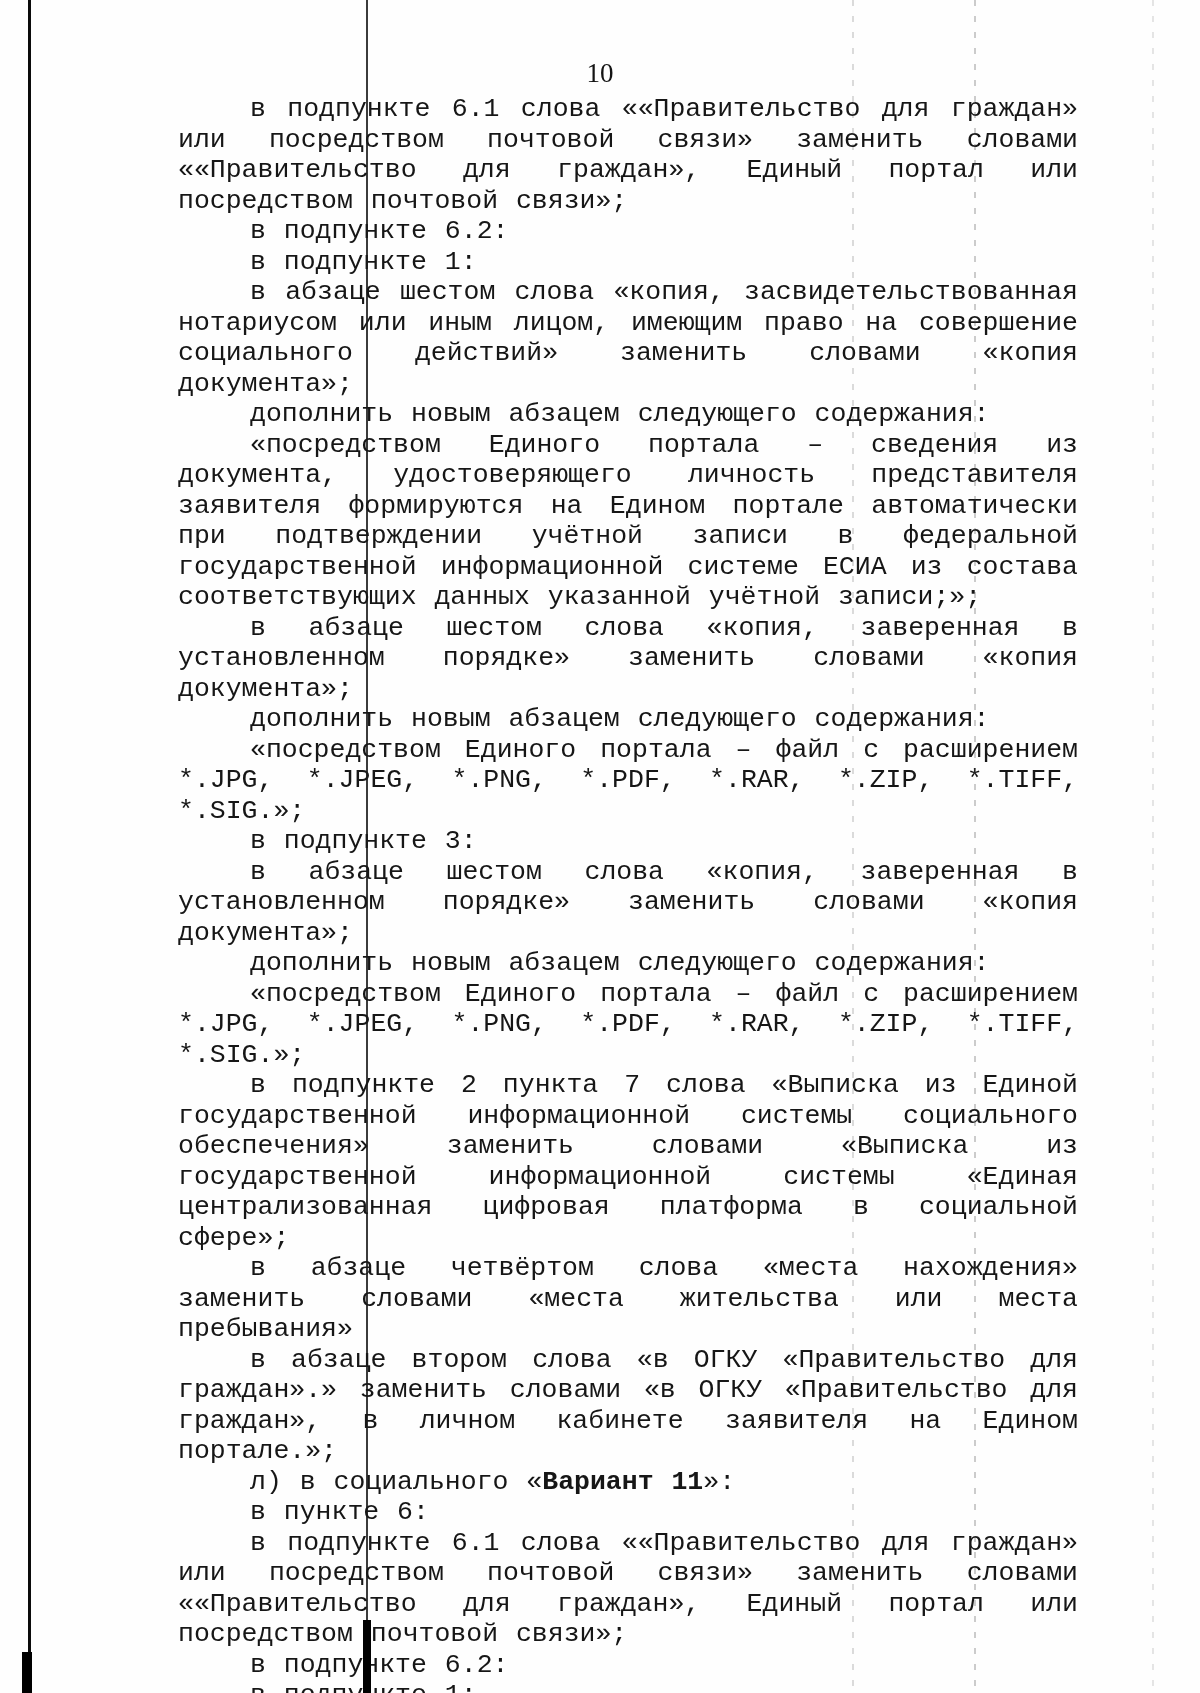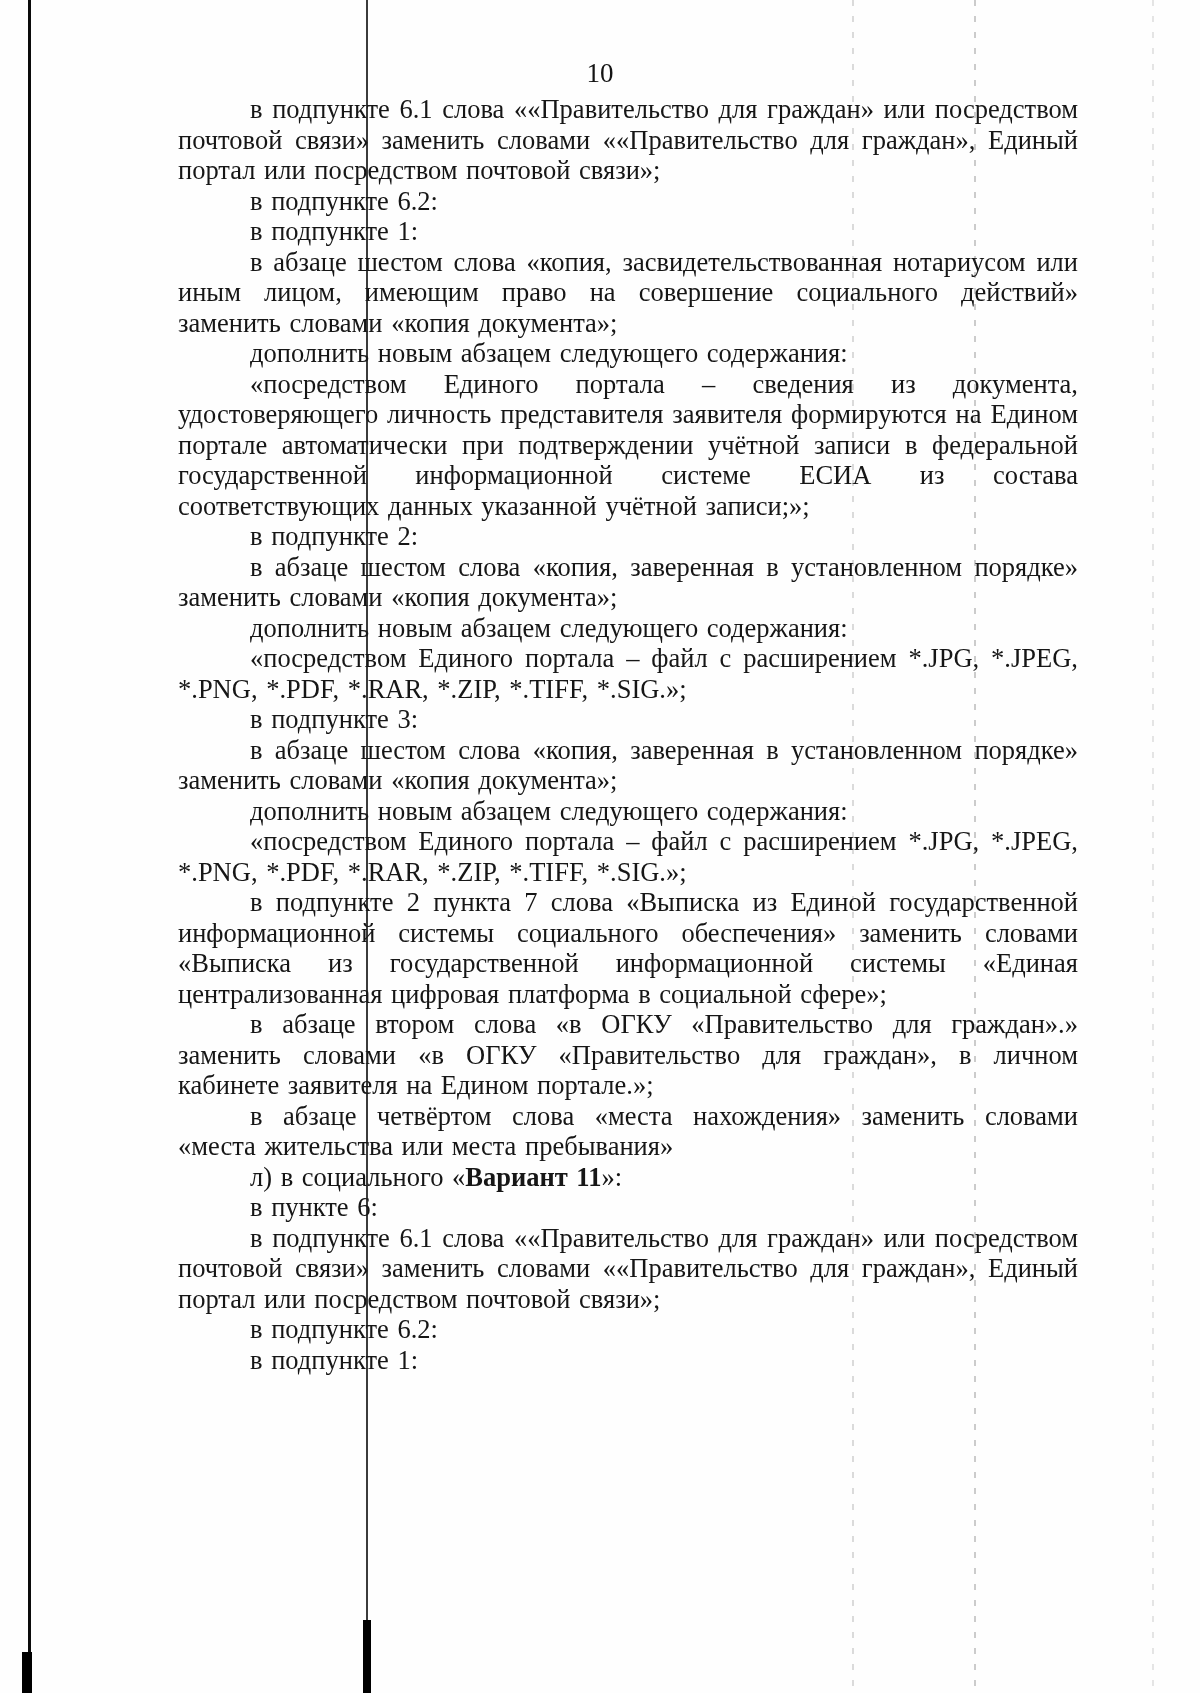--- a/index.html
+++ b/index.html
@@ -37,20 +37,21 @@
     font-size: 26.5px;
     line-height: 30.5px;
     text-align: justify;
     color: #161616;
   }
   .para {
     margin: 0;
     padding: 0;
     text-indent: 72px;
     word-spacing: 2px;
+    font-family: Liberation Mono, monospace;
   }
   .para .bold {
     font-weight: bold;
   }
   
   .edge-line-left {
     position: absolute;
     left: 28px;
     top: 0;
     width: 3px;
@@ -103,31 +104,30 @@
 
   <div class="page-number">10</div>
 
   <div class="content">
       <p class="para"><span>в подпункте 6.1 слова ««Правительство для граждан» или посредством почтовой связи» заменить словами ««Правительство для граждан», Единый портал или посредством почтовой связи»;</span></p>
       <p class="para"><span>в подпункте 6.2:</span></p>
       <p class="para"><span>в подпункте 1:</span></p>
       <p class="para"><span>в абзаце шестом слова «копия, засвидетельствованная нотариусом или иным лицом, имеющим право на совершение социального действий» заменить словами «копия документа»;</span></p>
       <p class="para"><span>дополнить новым абзацем следующего содержания:</span></p>
       <p class="para"><span>«посредством Единого портала – сведения из документа, удостоверяющего личность представителя заявителя формируются на Едином портале автоматически при подтверждении учётной записи в федеральной государственной информационной системе ЕСИА из состава соответствующих данных указанной учётной записи;»;</span></p>
-      <p class="para"><span>в подпункте 2:</span></p>
       <p class="para"><span>в абзаце шестом слова «копия, заверенная в установленном порядке» заменить словами «копия документа»;</span></p>
       <p class="para"><span>дополнить новым абзацем следующего содержания:</span></p>
       <p class="para"><span>«посредством Единого портала – файл с расширением *.JPG, *.JPEG, *.PNG, *.PDF, *.RAR, *.ZIP, *.TIFF, *.SIG.»;</span></p>
       <p class="para"><span>в подпункте 3:</span></p>
       <p class="para"><span>в абзаце шестом слова «копия, заверенная в установленном порядке» заменить словами «копия документа»;</span></p>
       <p class="para"><span>дополнить новым абзацем следующего содержания:</span></p>
       <p class="para"><span>«посредством Единого портала – файл с расширением *.JPG, *.JPEG, *.PNG, *.PDF, *.RAR, *.ZIP, *.TIFF, *.SIG.»;</span></p>
       <p class="para"><span>в подпункте 2 пункта 7 слова «Выписка из Единой государственной информационной системы социального обеспечения» заменить словами «Выписка из государственной информационной системы «Единая централизованная цифровая платформа в социальной сфере»;</span></p>
+      <p class="para"><span>в абзаце четвёртом слова «места нахождения» заменить словами «места жительства или места пребывания»</span></p>
       <p class="para"><span>в абзаце втором слова «в ОГКУ «Правительство для граждан».» заменить словами «в ОГКУ «Правительство для граждан», в личном кабинете заявителя на Едином портале.»;</span></p>
-      <p class="para"><span>в абзаце четвёртом слова «места нахождения» заменить словами «места жительства или места пребывания»</span></p>
       <p class="para"><span>л) в социального «</span><span class="bold">Вариант 11</span><span>»:</span></p>
       <p class="para"><span>в пункте 6:</span></p>
       <p class="para"><span>в подпункте 6.1 слова ««Правительство для граждан» или посредством почтовой связи» заменить словами ««Правительство для граждан», Единый портал или посредством почтовой связи»;</span></p>
       <p class="para"><span>в подпункте 6.2:</span></p>
       <p class="para"><span>в подпункте 1:</span></p>
     </div>
 
   <div class="edge-line-left"></div>
   <div class="fold-line-main"></div>
   <div class="fold-line-bottom"></div>

